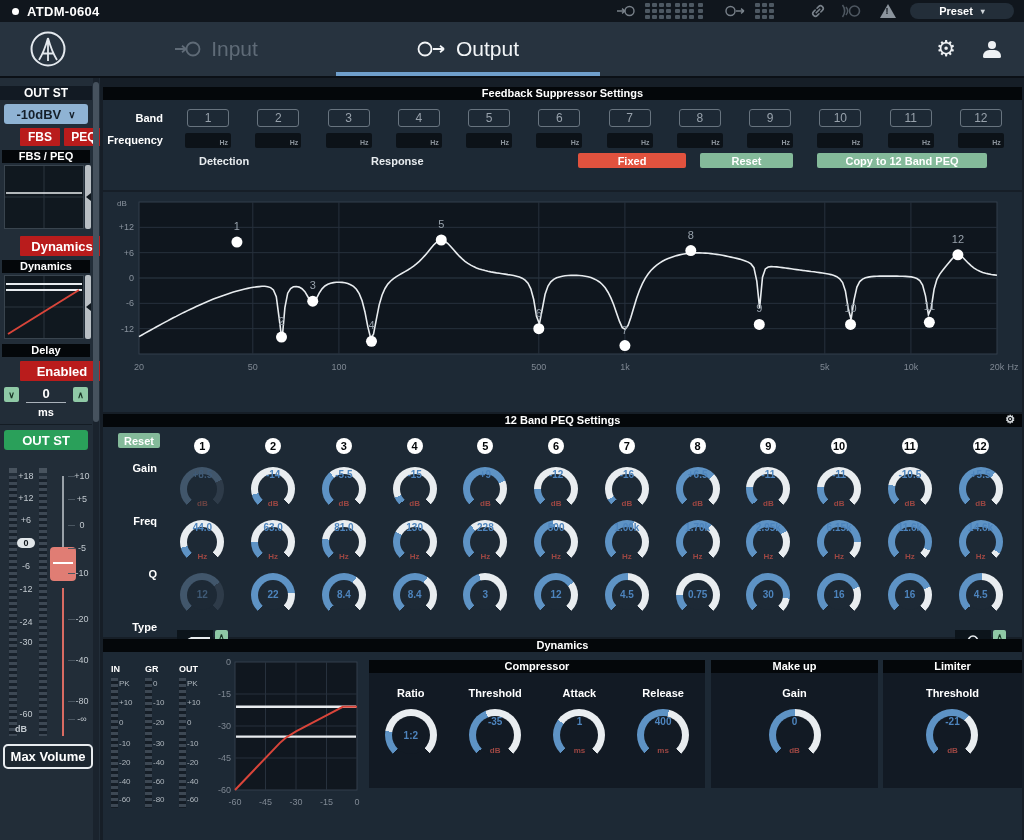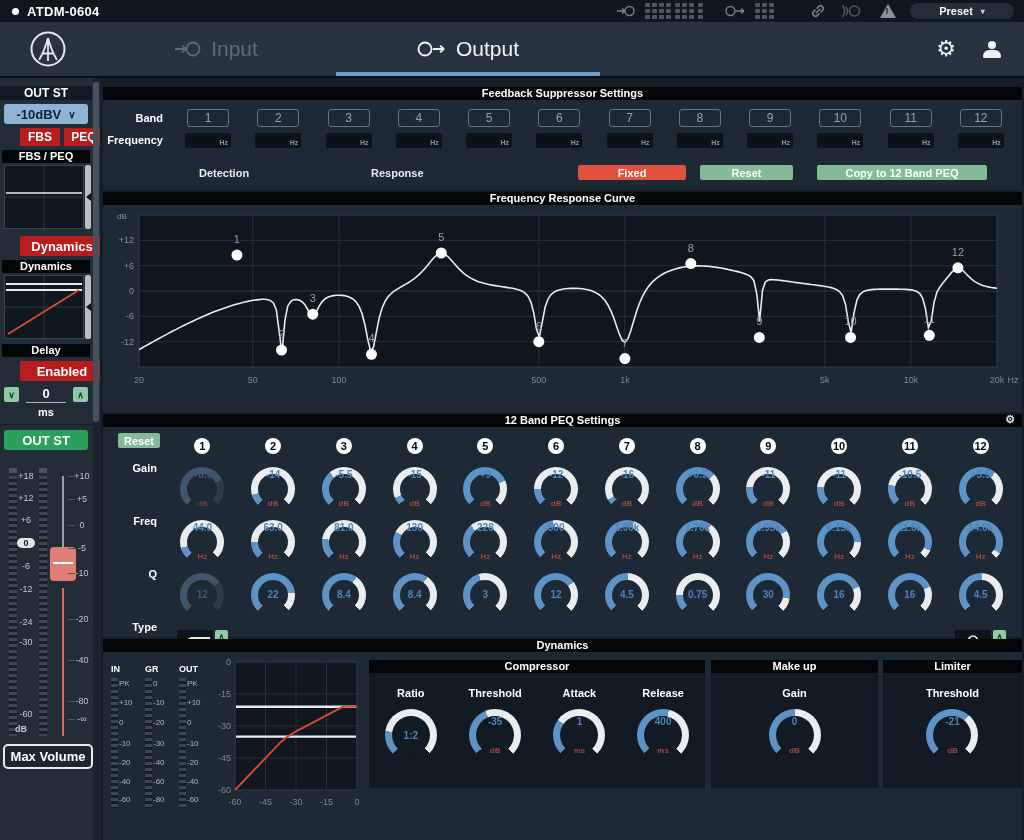--- a/index.html
+++ b/index.html
@@ -94,21 +94,21 @@
   #p-dyn{top:561px;height:201px;}
   
   .fbsgrid{display:grid;grid-template-columns:70px repeat(12,1fr);align-items:center;padding:0 6px 0 0;}
   #fbs-band-row{margin-top:7px;height:22px;}
   #fbs-freq-row{height:22px;}
   .rowlab{font-size:11px;font-weight:bold;color:#fff;text-align:right;padding-right:10px;}
   .bandbox{width:40px;height:16px;border:1px solid #68747f;border-radius:3px;color:#98a2ac;font-size:12px;
            display:flex;align-items:center;justify-content:center;margin:0 auto;}
   .freqbox{width:46px;height:15px;background:#0c1218;border-radius:2px;margin:0 auto;position:relative;}
   .freqbox span{position:absolute;right:3px;bottom:2px;font-size:7px;font-weight:bold;color:#8c949c;}
-  #fbs-actions{position:relative;height:26px;margin-top:12px;}
+  #fbs-actions{position:relative;height:26px;margin-top:0;}
   #det-lbl{position:absolute;left:96px;top:4px;font-size:11px;font-weight:bold;}
   #res-lbl{position:absolute;left:268px;top:4px;font-size:11px;font-weight:bold;}
   .greenbtn{background:#84ba9a;color:#fff;border-radius:2px;font-size:11px;font-weight:bold;
             display:flex;align-items:center;justify-content:center;position:absolute;height:15px;top:2px;}
   #fixed-btn{left:475px;width:108px;background:#e1523e;}
   #reset-fbs-btn{left:597px;width:93px;}
   #copy-btn{left:714px;width:170px;}
   
   #peq-gear{position:absolute;right:7px;top:0;font-size:11px;color:#d6dade;}
   #peq-grid{display:grid;grid-template-columns:64px repeat(12,1fr);padding:0 6px 0 0;align-items:center;justify-items:center;}
@@ -472,21 +472,20 @@
       <div id="fbs-actions">
         <span id="det-lbl">Detection</span>
         <span id="res-lbl">Response</span>
         <span class="greenbtn" id="fixed-btn">Fixed</span>
         <span class="greenbtn" id="reset-fbs-btn">Reset</span>
         <span class="greenbtn" id="copy-btn">Copy to 12 Band PEQ</span>
       </div>
     </div>
 
     <div class="panel" id="p-curve">
-      <div class="phead">Frequency Response Curve</div>
       <div id="fr-mount"><svg width="919" height="205">
             <rect x="36" y="10" width="858" height="152" fill="#0f161e" stroke="#333f4c"></rect>
             <line x1="36" x2="894" y1="35.33333333333333" y2="35.33333333333333" stroke="#27313d"></line>
             <text x="31" y="38.33333333333333" text-anchor="end" font-size="9" fill="#8a939e">+12</text>
             <line x1="36" x2="894" y1="60.666666666666664" y2="60.666666666666664" stroke="#27313d"></line>
             <text x="31" y="63.666666666666664" text-anchor="end" font-size="9" fill="#8a939e">+6</text>
             <line x1="36" x2="894" y1="86" y2="86" stroke="#2f3b47"></line>
             <text x="31" y="89" text-anchor="end" font-size="9" fill="#8a939e">0</text>
             <line x1="36" x2="894" y1="111.33333333333333" y2="111.33333333333333" stroke="#27313d"></line>
             <text x="31" y="114.33333333333333" text-anchor="end" font-size="9" fill="#8a939e">-6</text>

